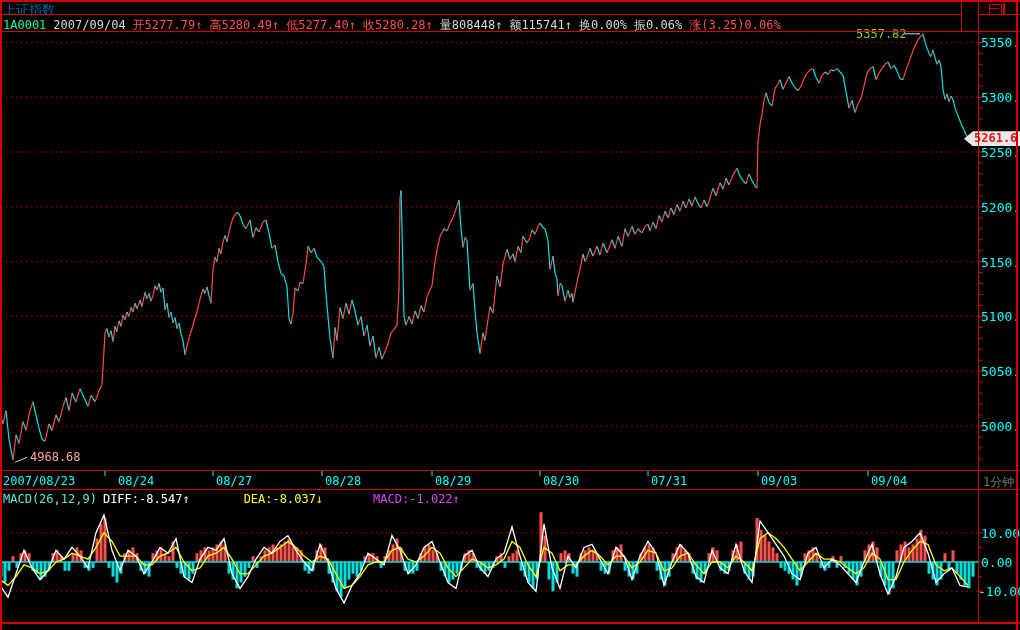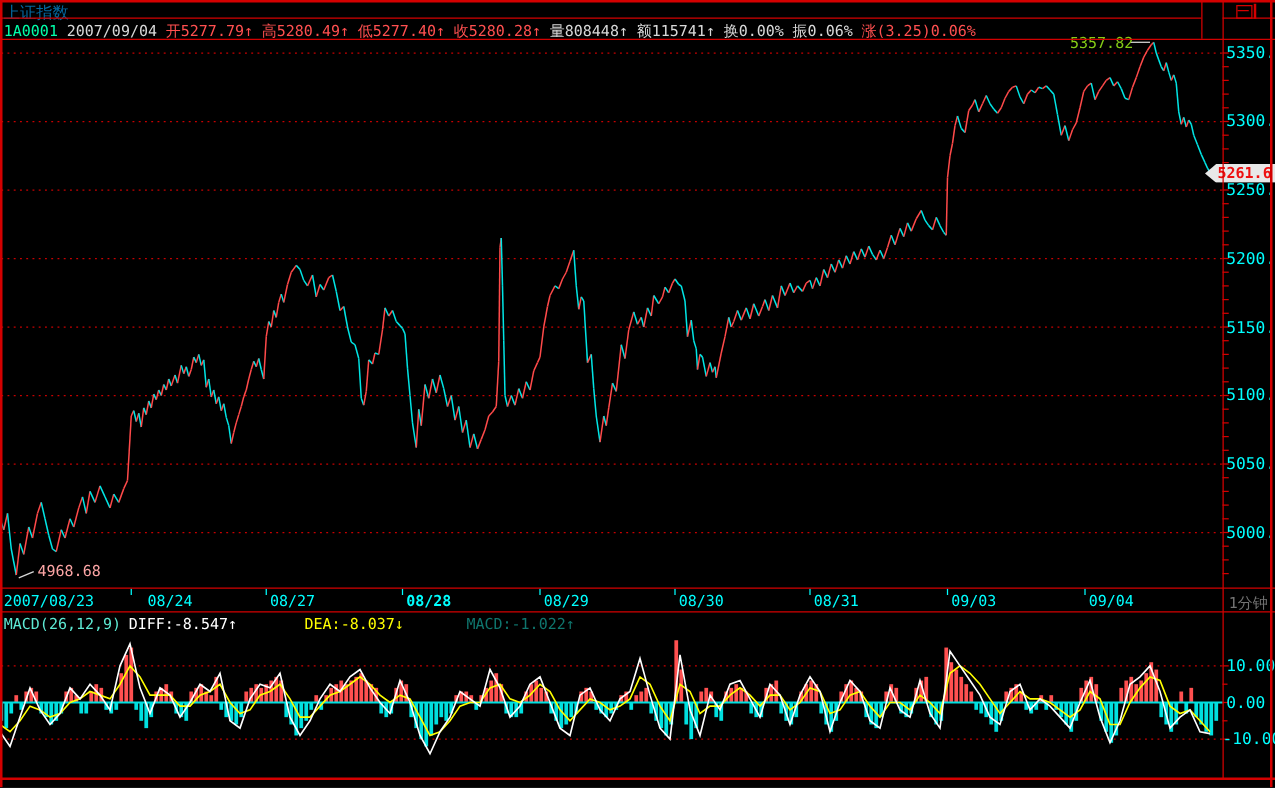--- a/index.html
+++ b/index.html
@@ -727,30 +727,30 @@
       <div class="ylabel" style="top: 199.8px;">5200.0</div>
       <div class="ylabel" style="top: 254.6px;">5150.0</div>
       <div class="ylabel" style="top: 309.4px;">5100.0</div>
       <div class="ylabel" style="top: 364.2px;">5050.0</div>
       <div class="ylabel" style="top: 419px;">5000.0</div>
     </div>
   <div id="dlabels">
       <div class="dlabel" style="left: 3px;">2007/08/23</div>
       <div class="dlabel" style="left: 108px; margin-left: 10px;">08/24</div>
       <div class="dlabel" style="left: 216px;">08/27</div>
-      <div class="dlabel" style="left: 325px; font-weight: bold;">08/28</div>
+      <div class="dlabel" style="left: 325px;">08/28</div>
       <div class="dlabel" style="left: 435px;">08/29</div>
       <div class="dlabel" style="left: 543px;">08/30</div>
-      <div class="dlabel" style="left: 651px;">08/31</div>
+      <div class="dlabel" style="left: 651px;">07/31</div>
       <div class="dlabel" style="left: 761px;">09/03</div>
       <div class="dlabel" style="left: 871px;">09/04</div>
     </div>
   <div id="period">1分钟</div>
 
-  <div id="macdbar"><span style="color: #5eead4;">MACD(26,12,9)</span><span style="color: rgb(255, 255, 255);">DIFF:-8.547↑</span><span style="color: rgb(255, 255, 0); margin-left: 48px;">DEA:-8.037↓</span><span style="color: #0f766e; padding-left: 44px;">MACD:-1.022↑</span></div>
+  <div id="macdbar"><span style="color: #5eead4;">MACD(26,12,9)</span><span style="color: rgb(255, 255, 255);">DIFF:-8.547↑</span><span style="color: rgb(255, 255, 0); margin-left: 48px;">DEA:-8.037↓</span><span style="color: #d946ef; padding-left: 44px;">MACD:-1.022↑</span></div>
   <div id="mlabels">
       <div class="ylabel" style="top: 525.7px; left: 981px;">10.00</div>
       <div class="ylabel" style="top: 555px; left: 981px;">0.00</div>
       <div class="ylabel" style="top: 584.3px; left: 978px;">-10.00</div>
     </div>
 
   <div id="borders">
       <div class="hline" style="left: 0px; top: 0px; width: 1020px; height: 2px;"></div>
       <div class="hline" style="left: 0px; top: 14px; width: 961px; height: 1px;"></div>
       <div class="hline" style="left: 978px; top: 14px; width: 42px; height: 1px;"></div>

